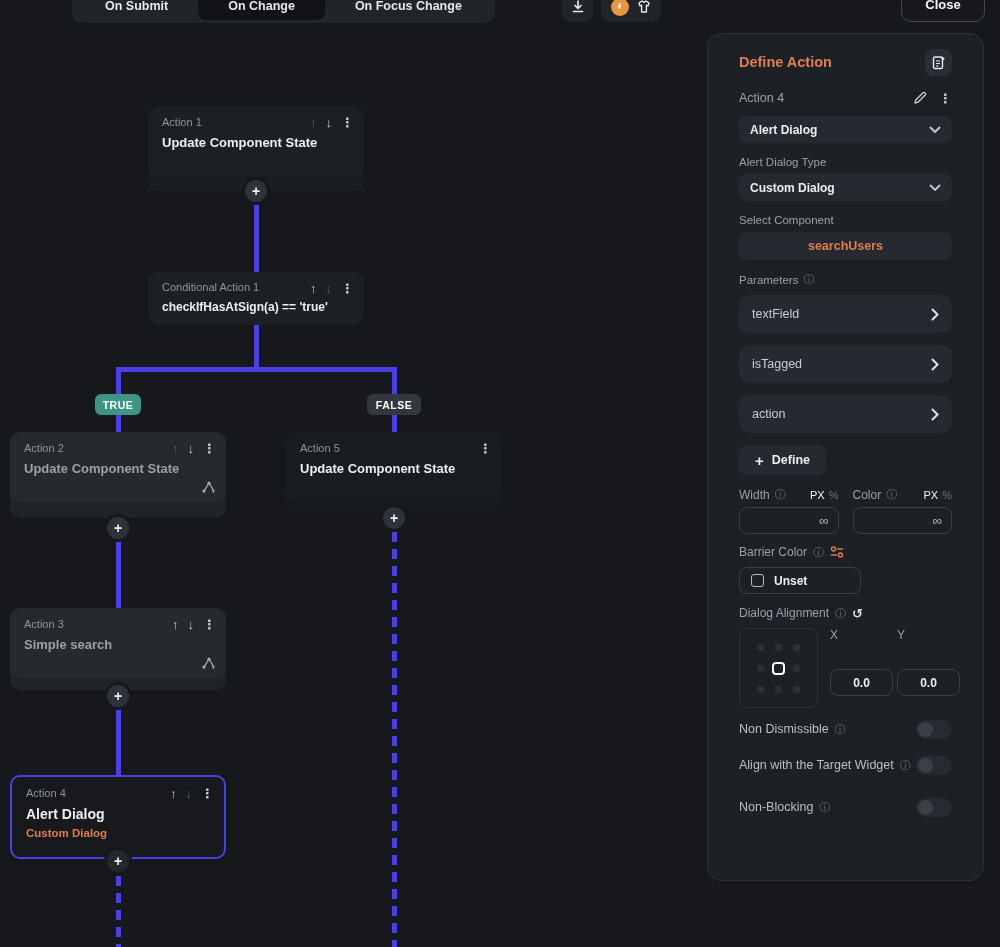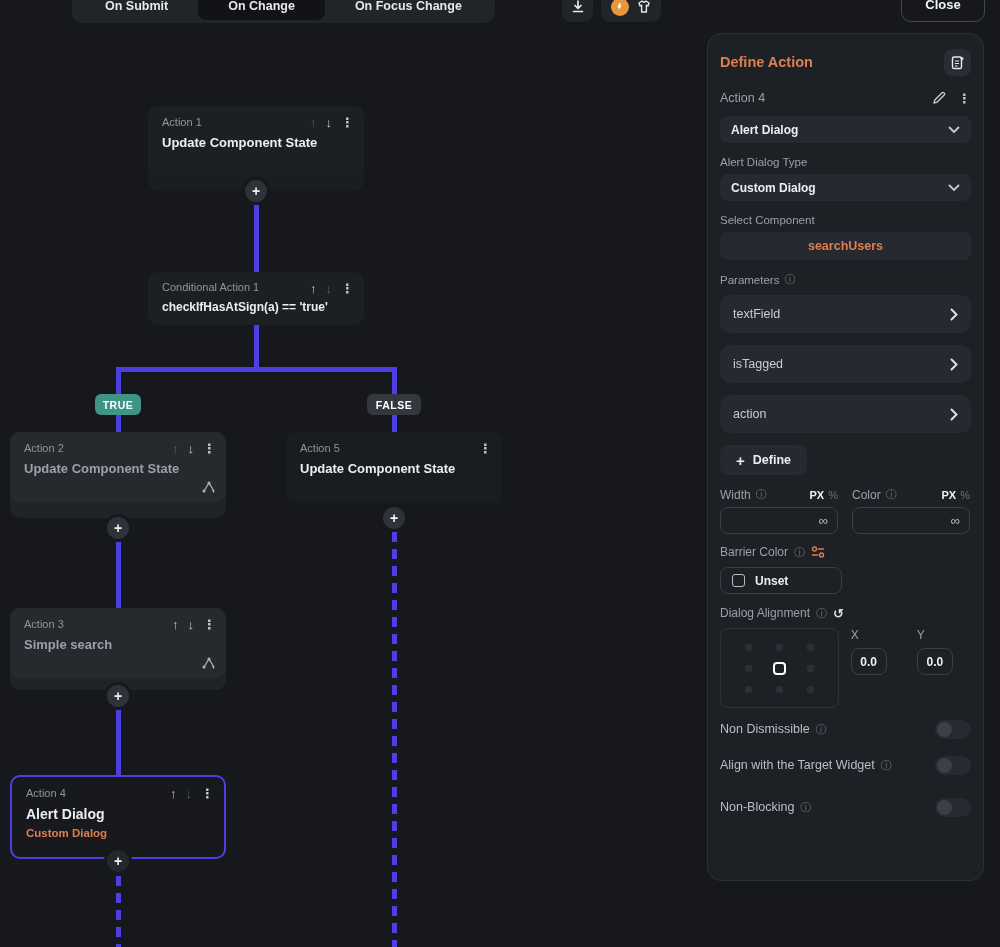--- a/index.html
+++ b/index.html
@@ -52,55 +52,55 @@
   .node .ntitle{font-size:13px;font-weight:bold;color:var(--txt);}
   .node .ntitle.gray{color:#9ba1a8;}
   .node .nsub{font-size:11.5px;font-weight:bold;color:var(--orange);margin-top:5px;}
   .nicons{position:absolute;top:9px;right:10px;display:flex;align-items:center;gap:9px;font-size:13px;font-weight:bold;}
   .nicons .dim{color:var(--icon-dim);}
   .nicons .bright{color:var(--icon-bright);}
   .corner-icon{position:absolute;right:10px;bottom:8px;}
   .plus{position:absolute;width:22px;height:22px;border-radius:50%;background:#2e3339;color:#f0f2f4;display:flex;align-items:center;justify-content:center;font-size:14px;font-weight:bold;z-index:4;box-shadow:0 0 0 3px var(--bg);line-height:1;}
 
   
-  .panel{position:absolute;left:707px;top:33px;width:277px;height:848px;background:var(--panel-bg);border:1px solid var(--border);border-radius:14px;padding:14px 12px;z-index:5;}
+  .panel{position:absolute;left:707px;top:33px;width:277px;height:848px;background:var(--panel-bg);border:1px solid var(--border);border-radius:14px;padding:14px 31px;z-index:5;}
   .p-header{display:flex;align-items:center;justify-content:space-between;height:28px;margin-bottom:13px;}
   .p-title{font-size:14.5px;font-weight:bold;color:var(--orange);}
   .sq-btn{width:27px;height:27px;border-radius:8px;background:#2a2e34;display:flex;align-items:center;justify-content:center;}
   .action-row{display:flex;align-items:center;justify-content:space-between;height:18px;margin-bottom:9px;}
   .action-name{font-size:12.5px;color:#9aa0a7;}
   .action-icons{display:flex;align-items:center;gap:12px;}
   .dd{height:27px;background:var(--ctrl);border-radius:8px;display:flex;align-items:center;justify-content:space-between;padding:0 11px;margin-bottom:11px;}
   .dd span{font-size:12px;font-weight:bold;color:var(--txt);}
   .slabel{font-size:11.5px;color:#9aa0a7;height:15px;margin-bottom:5px;display:flex;align-items:center;gap:5px;}
   .component-btn{height:28px;background:var(--ctrl);border-radius:8px;display:flex;align-items:center;justify-content:center;font-size:12.5px;font-weight:bold;color:var(--orange);margin-bottom:12px;}
   .params-label{margin-bottom:8px;}
   .param{height:38px;background:var(--ctrl);border-radius:10px;display:flex;align-items:center;justify-content:space-between;padding:0 13px;margin-bottom:12px;text-align:right;}
   .param span{font-size:12.5px;color:#c9ced4;}
   .define-btn{display:inline-flex;align-items:center;gap:8px;height:30px;padding:0 16px;background:var(--ctrl);border-radius:8px;font-size:12.5px;font-weight:bold;color:var(--txt);margin-bottom:12px;}
   .size-grid{display:flex;gap:14px;margin-bottom:10px;}
   .size-col{width:118px;}
   .size-head{display:flex;align-items:center;height:15px;margin-bottom:5px;font-size:12px;color:#9aa0a7;}
   .size-head .units{margin-left:auto;}
-  .unit-px{font-size:11px;font-weight:bold;color:#f0f2f4;}
+  .unit-px{font-size:11px;font-weight:normal;color:#f0f2f4;}
   .unit-pct{font-size:11px;color:#6b7178;margin-left:4px;}
   .size-input{height:27px;border:1px solid var(--input-border);border-radius:8px;display:flex;align-items:center;justify-content:flex-end;padding:0 9px;color:#b6bcc2;font-size:13px;}
   .size-input input{width:70px;background:transparent;border:none;outline:none;color:var(--txt);font-size:12px;}
   .row-label{display:flex;align-items:center;gap:6px;height:16px;margin-bottom:7px;font-size:12px;color:#9aa0a7;}
   .unset-btn{width:122px;height:27px;border:1px solid var(--input-border);border-radius:8px;display:flex;align-items:center;gap:10px;padding:0 11px;margin-bottom:11px;}
   .checkbox{width:13px;height:13px;border:1.5px solid #b6bcc2;border-radius:3px;}
   .unset-btn span{font-size:12px;font-weight:bold;color:var(--txt);}
   .align-wrap{display:flex;gap:12px;margin-bottom:9px;}
   .align-grid{width:120px;height:80px;border:1px solid #2e3338;border-radius:8px;display:grid;grid-template-columns:repeat(3,1fr);padding:9px 12px;}
   .agcell{display:flex;align-items:center;justify-content:center;}
   .agdot{width:7px;height:7px;background:#2b3036;border-radius:2px;}
   .agsel{width:13px;height:13px;border:2.5px solid #fff;border-radius:4px;}
   .xy-col{width:55px;}
   .xy-label{font-size:12px;color:#9aa0a7;height:14px;margin-bottom:6px;}
-  .xy-input{width:36px;height:27px;border:1px solid var(--input-border);border-radius:8px;background:transparent;color:var(--txt);font-size:12px;font-weight:bold;text-align:center;outline:none;}
+  .xy-input{width:63px;height:27px;border:1px solid var(--input-border);border-radius:8px;background:transparent;color:var(--txt);font-size:12px;font-weight:bold;text-align:center;outline:none;margin-top:21px;}
   .toggle-row{display:flex;align-items:center;justify-content:space-between;height:24px;}
   .toggle-row.m1{margin-bottom:12px;}
   .toggle-row.m2{margin-bottom:18px;}
   .toggle-label{display:flex;align-items:center;gap:6px;font-size:12.5px;color:var(--txt-mid);}
   .toggle{width:36px;height:19px;border-radius:10px;background:#262b31;position:relative;}
   .toggle .knob{position:absolute;left:2px;top:2px;width:15px;height:15px;border-radius:50%;background:#3a4046;}
   .info{color:#6a7077;font-size:11px;line-height:1;}
   .reset{color:#dfe2e5;font-size:13px;font-weight:bold;line-height:1;}
   svg{display:block;}
 </style>

